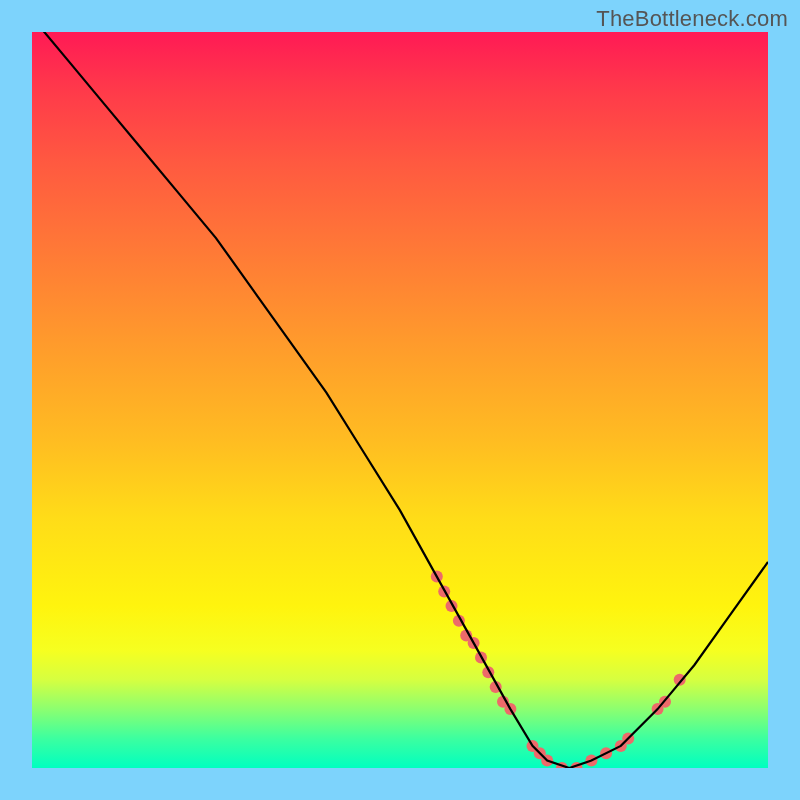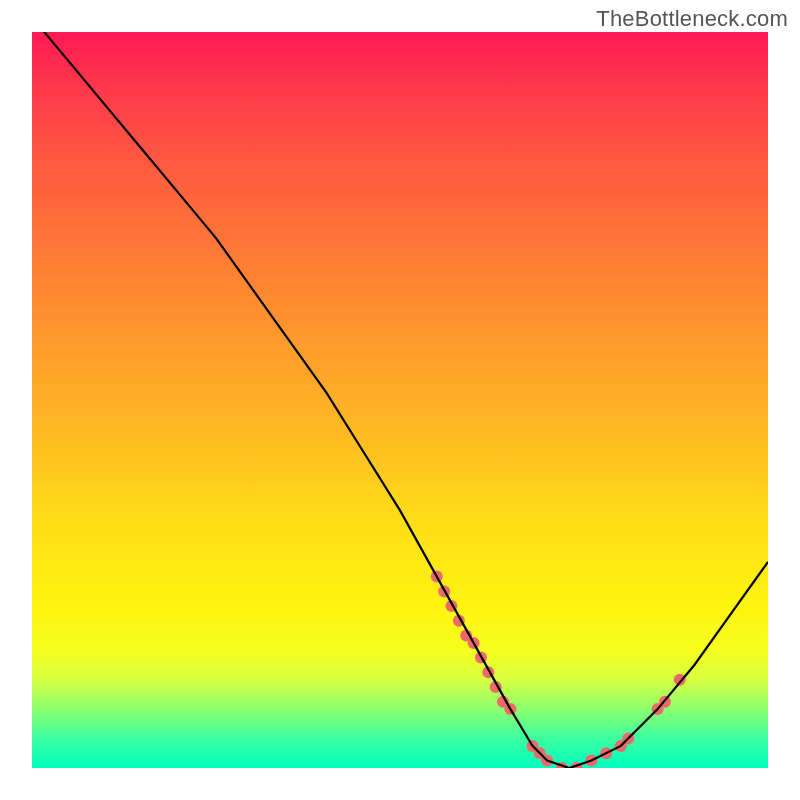--- a/index.html
+++ b/index.html
@@ -8,21 +8,21 @@
     background: #000;
     width: 800px;
     height: 800px;
     overflow: hidden;
     font-family: Arial, Helvetica, sans-serif;
   }
   .frame {
     position: relative;
     width: 800px;
     height: 800px;
-    background: #ffffff;
+    background: #7dd3fc;
   }
   .watermark {
     position: absolute;
     top: 6px;
     right: 12px;
     color: #555;
     font-size: 22px;
     font-weight: 500;
     letter-spacing: 0.2px;
   }

